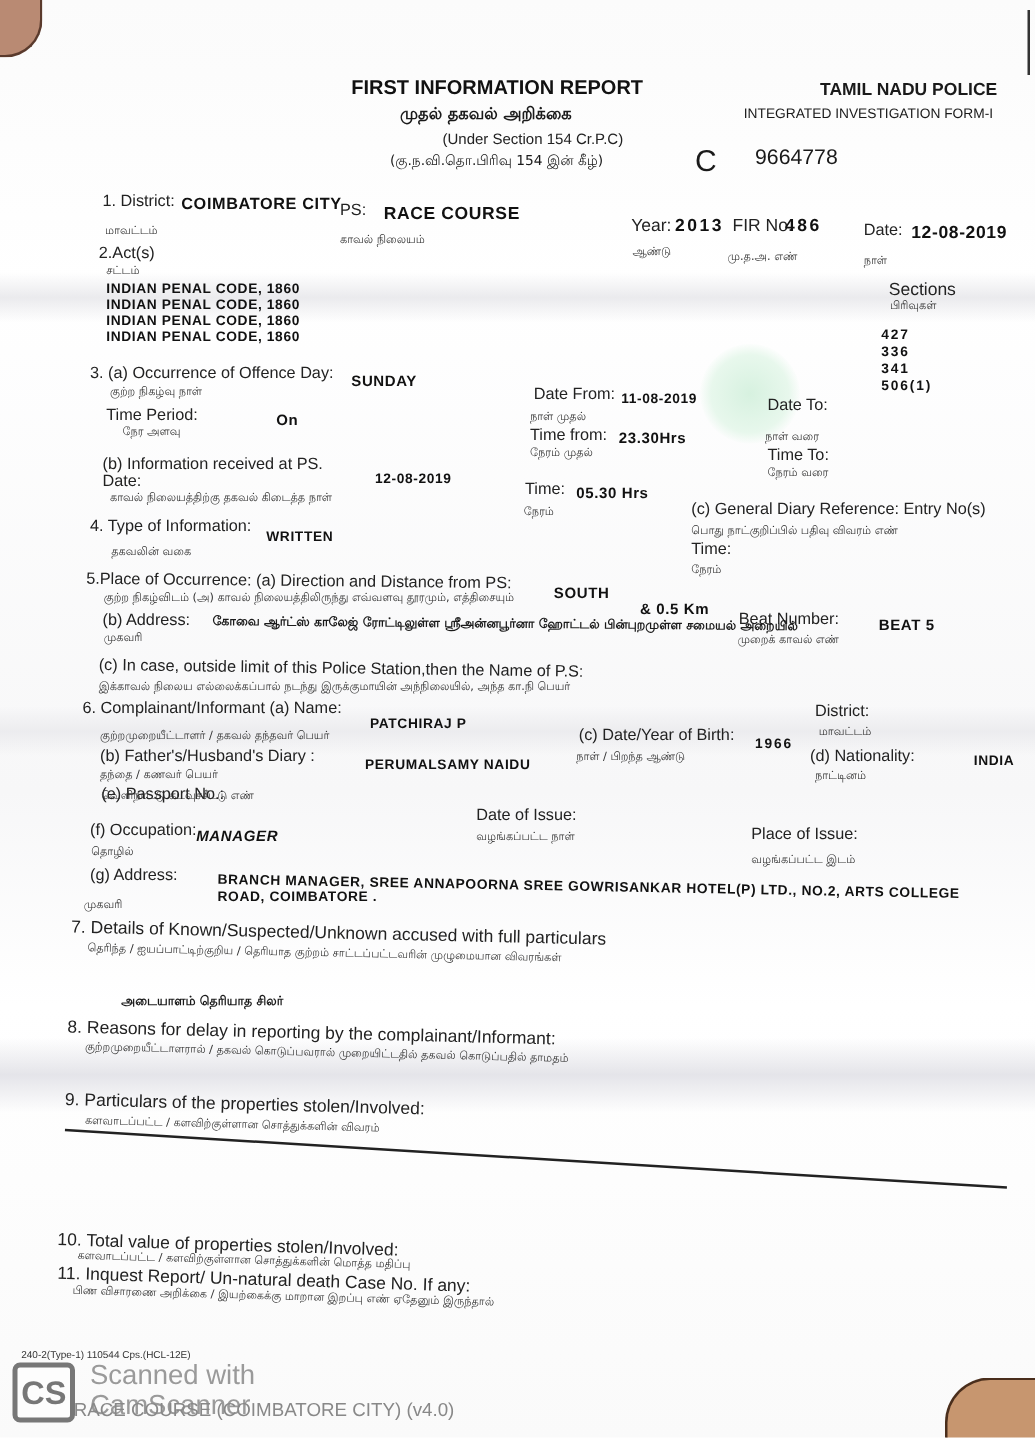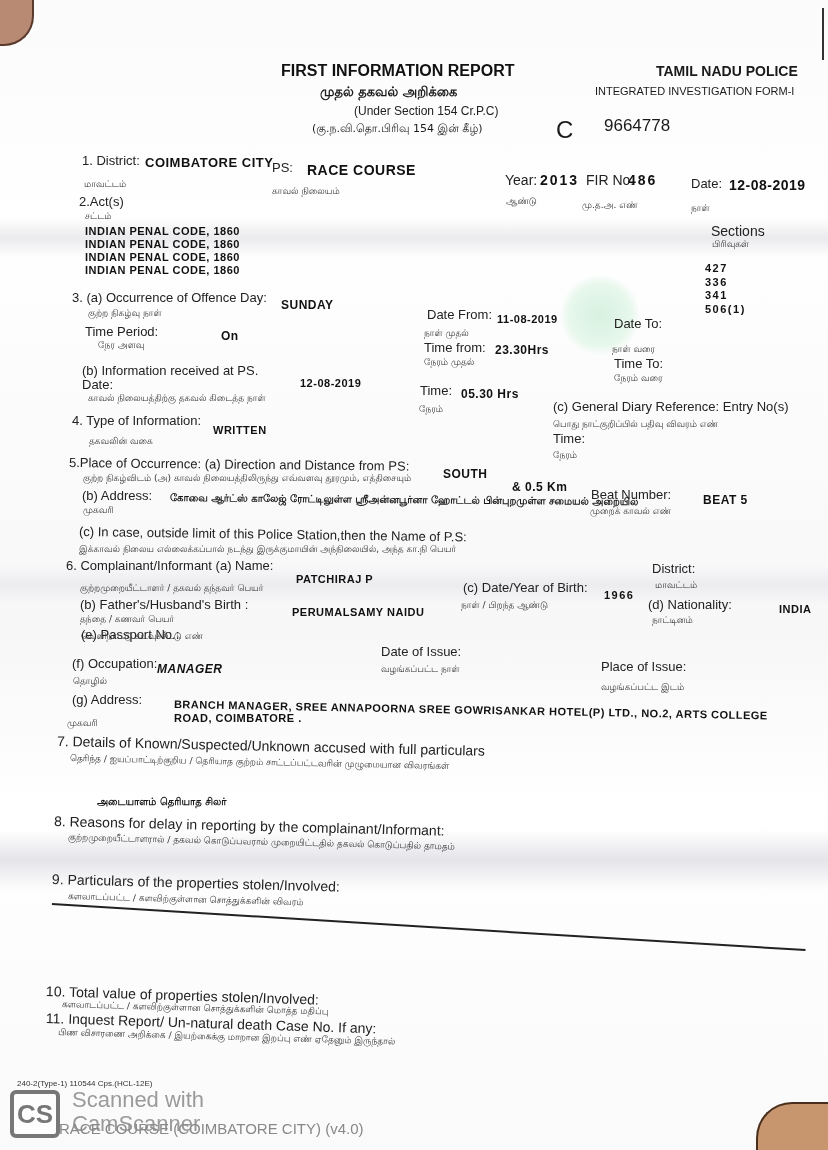--- a/index.html
+++ b/index.html
@@ -126,21 +126,21 @@
 <div class="abs" style="left:170px;top:492px;font-size:10px;font-weight:bold;font-family:'DejaVu Sans',sans-serif;transform:rotate(0.5deg);transform-origin:left;">கோவை ஆர்ட்ஸ் காலேஜ் ரோட்டிலுள்ள ஸ்ரீஅன்னபூர்னா ஹோட்டல் பின்புறமுள்ள சமையல் அறையில்</div>
 <div class="abs ta" style="left:83px;top:505px;">முகவரி</div>
 <div class="abs en" style="left:79px;top:524px;transform:rotate(0.8deg);transform-origin:left;">(c) In case, outside limit of this Police Station,then the Name of P.S:</div>
 <div class="abs ta" style="left:79px;top:544px;">இக்காவல் நிலைய எல்லைக்கப்பால் நடந்து இருக்குமாயின் அந்நிலையில், அந்த கா.நி பெயர்</div>
 <div class="abs en" style="left:652px;top:561px;">District:</div>
 <div class="abs ta" style="left:655px;top:580px;">மாவட்டம்</div>
 
 <div class="abs en" style="left:66px;top:558px;">6. Complainant/Informant (a) Name:</div>
 <div class="abs val" style="left:296px;top:573px;font-size:11px;">PATCHIRAJ P</div>
 <div class="abs ta" style="left:80px;top:583px;">குற்றமுறையீட்டாளர் / தகவல் தந்தவர் பெயர்</div>
-<div class="abs en" style="left:80px;top:597px;">(b) Father's/Husband's Birth :</div>
+<div class="abs en" style="left:80px;top:597px;">(b) Father's/Husband's Diary :</div>
 <div class="abs val" style="left:292px;top:606px;font-size:11px;">PERUMALSAMY NAIDU</div>
 <div class="abs ta" style="left:80px;top:614px;">தந்தை / கணவர் பெயர்</div>
 <div class="abs en" style="left:463px;top:580px;">(c) Date/Year of Birth:</div>
 <div class="abs val" style="left:604px;top:589px;font-size:11px;letter-spacing:1.5px;">1966</div>
 <div class="abs ta" style="left:461px;top:600px;">நாள் / பிறந்த ஆண்டு</div>
 <div class="abs en" style="left:648px;top:597px;">(d) Nationality:</div>
 <div class="abs val" style="left:759px;top:603px;font-size:11px;padding-left:20px;">INDIA</div>
 <div class="abs ta" style="left:652px;top:615px;">நாட்டினம்</div>
 <div class="abs en" style="left:81px;top:627px;">(e) Passport No.:</div>
 <div class="abs ta" style="left:81px;top:631px;text-align:center;">வெளிநாட்டு கடவுச்சீட்டு எண்</div>

